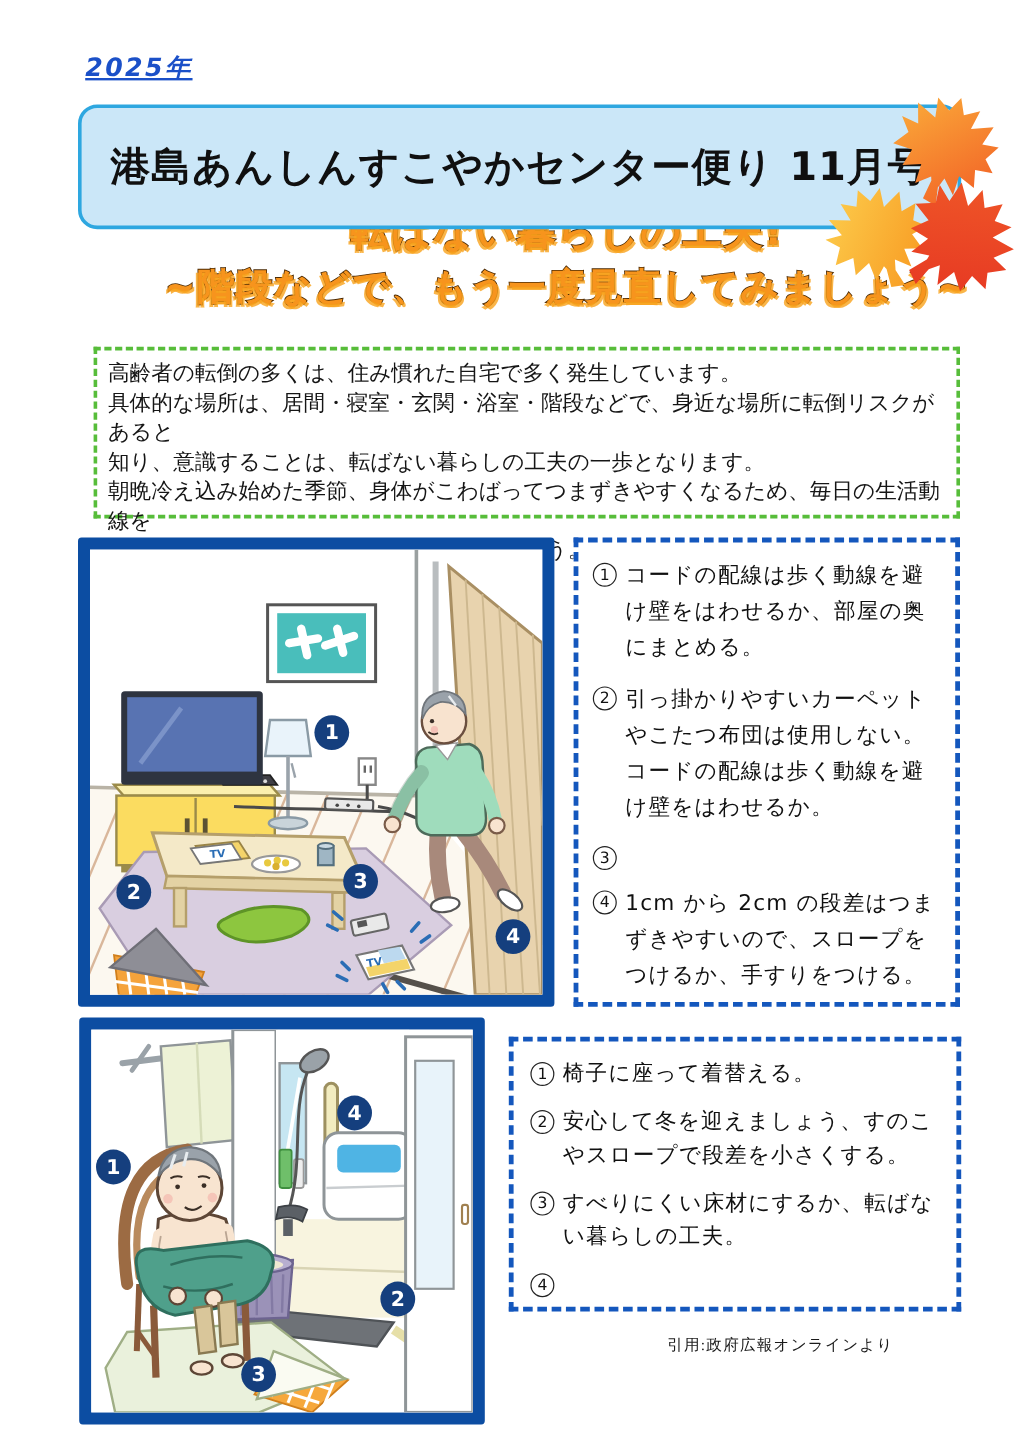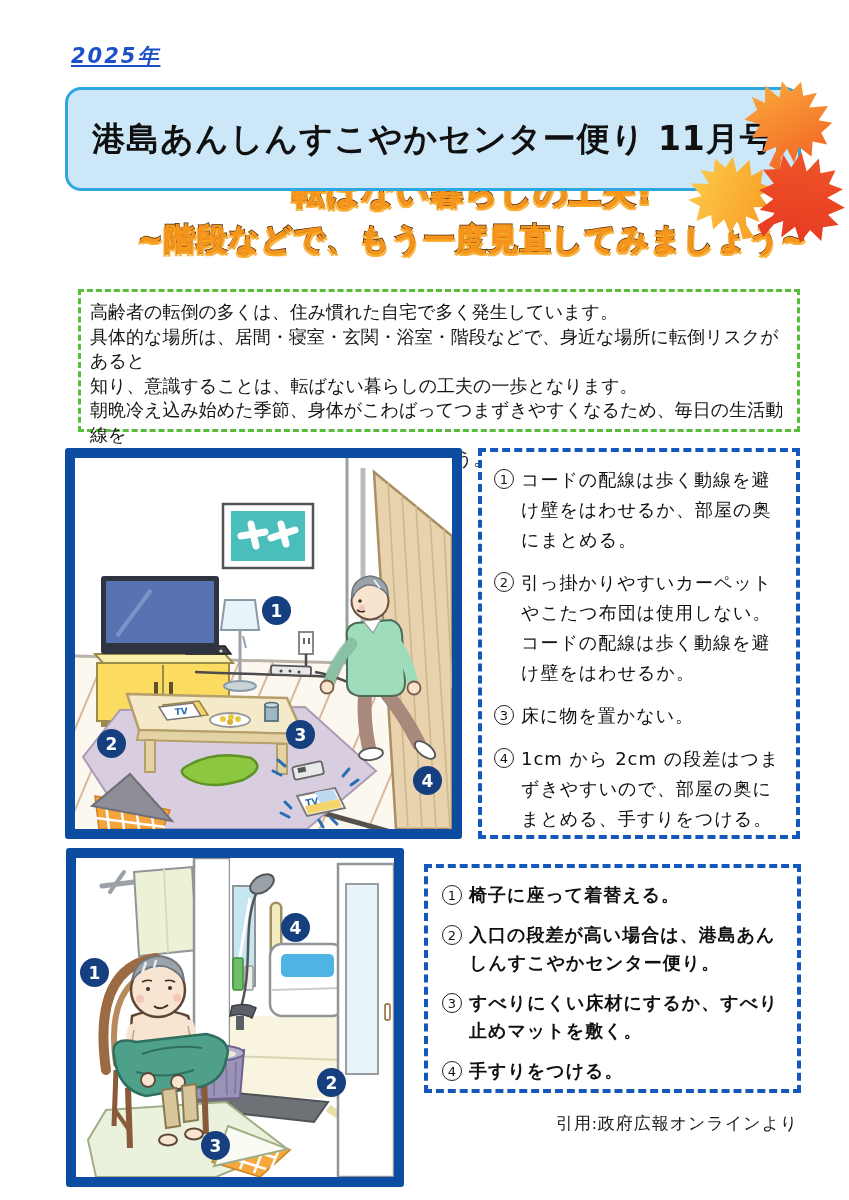--- a/index.html
+++ b/index.html
@@ -62,25 +62,25 @@
   .cnum {
     flex:0 0 auto; width:20px; height:20px; margin-top:4px;
     border:1.5px solid #222; border-radius:50%;
     display:flex; align-items:center; justify-content:center;
     font-size:13px; color:#111; box-sizing:border-box;
   }
   .tip-text {
     font-size:18px; line-height:30px; letter-spacing:1px;
     white-space:pre-line; color:#101010;
   }
-  #tips-bathroom .tip-text { line-height:28px;font-weight:bold; }
+  #tips-bathroom .tip-text { line-height:28px; }
   .citation {
     position:absolute; left:556px; top:1112px;
     font-family:Liberation Serif, serif;
-    font-size:17px; letter-spacing:1px; color:#1a1a1a;
+    font-size:13px; letter-spacing:1px; color:#1a1a1a;
   }
 </style>
 </head>
 <body>
 
 <div class="year">2025年</div>
 
 <div class="header-box">
   <span>港島あんしんすこやかセンター便り 11月号</span>
 </div>
@@ -305,25 +305,24 @@
     <span class="cnum">1</span>
     <div class="tip-text">コードの配線は歩く動線を避け壁をはわせるか、部屋の奥にまとめる。</div>
   </div>
   <div class="tip">
     <span class="cnum">2</span>
     <div class="tip-text">引っ掛かりやすいカーペットやこたつ布団は使用しない。
 コードの配線は歩く動線を避け壁をはわせるか。</div>
   </div>
   <div class="tip">
     <span class="cnum">3</span>
-    <div class="tip-text">床に物を置かない。</div>
   </div>
   <div class="tip">
     <span class="cnum">4</span>
-    <div class="tip-text">1cm から 2cm の段差はつまずきやすいので、部屋の奥にまとめる、手すりをつける。</div>
+    <div class="tip-text">1cm から 2cm の段差はつまずきやすいので、スロープをつけるか、手すりをつける。</div>
   </div>
 </div>
 
 <div class="illus" id="bathroom-illus">
   <svg class="scene" width="318" height="319" viewBox="0 0 318 319" xmlns="http://www.w3.org/2000/svg">
     <rect x="0" y="0" width="318" height="319" fill="#ffffff"></rect>
 
     <g>
       <line x1="26" y1="28" x2="122" y2="16" stroke="#9aa2a8" stroke-width="5" stroke-linecap="round"></line>
       <line x1="34" y1="34" x2="48" y2="14" stroke="#9aa2a8" stroke-width="4" stroke-linecap="round"></line>
@@ -426,25 +425,24 @@
   <span class="marker" style="left:205px;top:55px">4</span>
 </div>
 
 <div class="tips-box" id="tips-bathroom">
   <div class="tip">
     <span class="cnum">1</span>
     <div class="tip-text">椅子に座って着替える。</div>
   </div>
   <div class="tip">
     <span class="cnum">2</span>
-    <div class="tip-text">入口の段差が高い場合は、港島あんしんすこやかセンター便り。</div>
+    <div class="tip-text">安心して冬を迎えましょう、すのこやスロープで段差を小さくする。</div>
   </div>
   <div class="tip">
     <span class="cnum">3</span>
-    <div class="tip-text">すべりにくい床材にするか、すべり止めマットを敷く。</div>
+    <div class="tip-text">すべりにくい床材にするか、転ばない暮らしの工夫。</div>
   </div>
   <div class="tip">
     <span class="cnum">4</span>
-    <div class="tip-text">手すりをつける。</div>
   </div>
 </div>
 
 <div class="citation">引用:政府広報オンラインより</div>
 
 </body></html>

